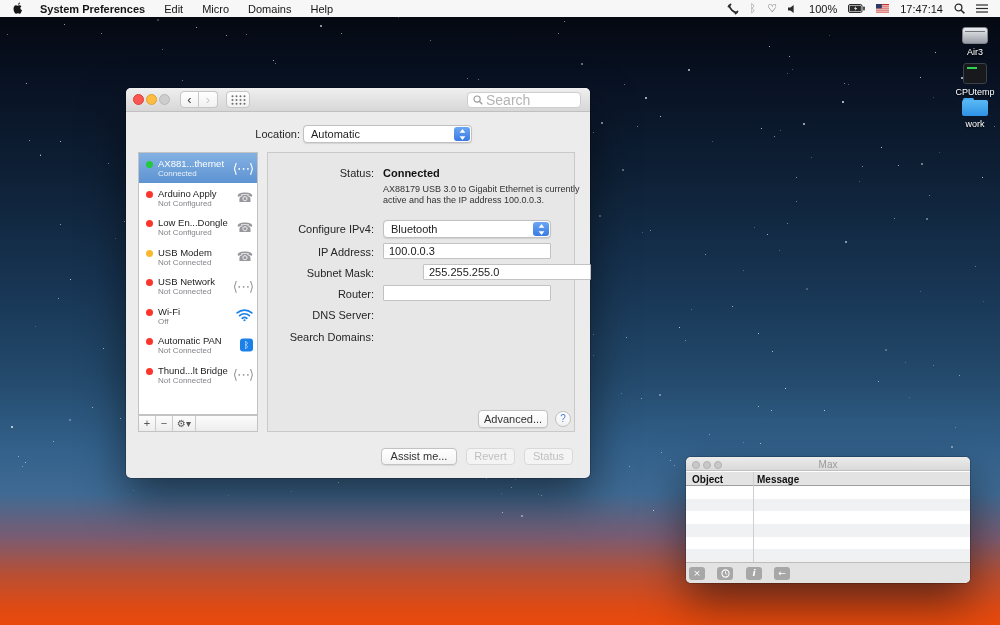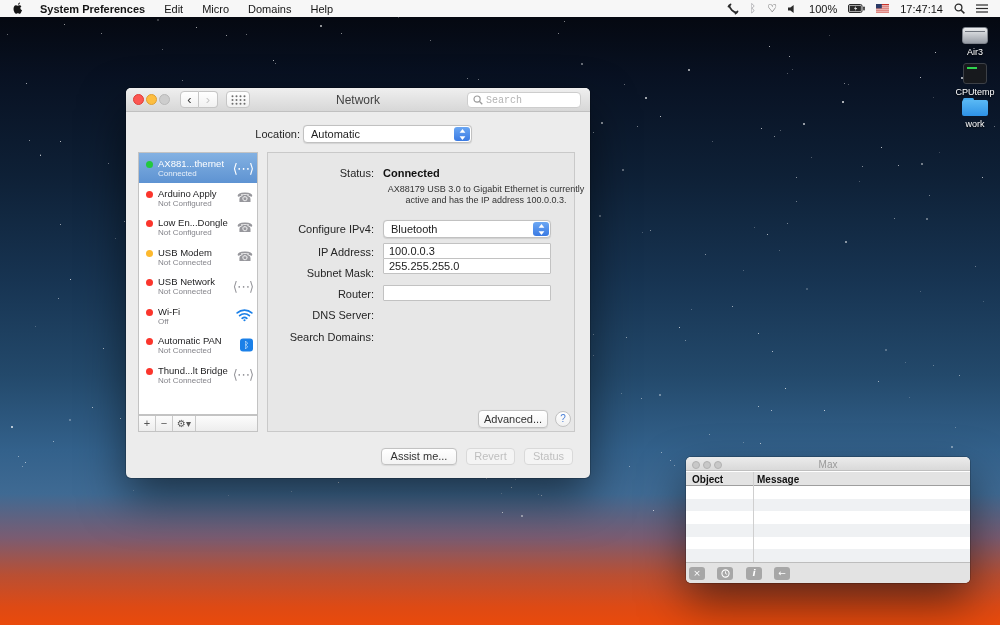--- a/index.html
+++ b/index.html
@@ -31,21 +31,21 @@
   #net-title .t{position:absolute;top:5px;left:0;right:0;text-align:center;font-size:12px;color:#424242;}
   .navgrp{position:absolute;left:54px;top:3px;height:17px;display:flex;}
   .navbtn{width:19px;height:17px;background:linear-gradient(#fff,#f1f1f1);border:1px solid #c6c6c6;box-sizing:border-box;
     text-align:center;line-height:15px;font-size:13px;color:#3c3c3c;}
   .navbtn.back{border-radius:4px 0 0 4px;}
   .navbtn.fwd{border-radius:0 4px 4px 0;border-left:none;color:#c8c8c8;}
   .showall{position:absolute;left:100px;top:3px;width:24px;height:17px;background:linear-gradient(#fff,#f1f1f1);
     border:1px solid #c6c6c6;border-radius:4px;box-sizing:border-box;display:flex;align-items:center;justify-content:center;}
   .searchfield{position:absolute;right:9px;top:4px;width:114px;height:16px;background:#fff;border:1px solid #cdcdcd;
     border-radius:4px;box-sizing:border-box;display:flex;align-items:center;padding-left:5px;gap:3px;}
-  .searchfield .ph{font-size:10px;color:#b3b3b3;font-family:Liberation Mono, monospace;}
+  .searchfield .ph{font-size:14px;color:#b3b3b3;}
 
   .loc-label{position:absolute;top:40px;right:290px;font-size:11px;color:#262626;white-space:nowrap;}
   .dropdown{position:absolute;background:#fff;border:1px solid #c1c1c1;border-radius:4px;box-sizing:border-box;
     font-size:11px;color:#1e1e1e;box-shadow:0 .5px 1px rgba(0,0,0,.1);}
   .dropdown .val{position:absolute;left:7px;top:50%;transform:translateY(-50%);white-space:nowrap;}
   .stepper{position:absolute;right:1px;top:1px;bottom:1px;width:16px;border-radius:3px;
     background:linear-gradient(#6ba7f3,#3a7ae3);display:flex;align-items:center;justify-content:center;}
   #loc-dd{left:177px;top:37px;width:169px;height:18px;}
 
   #sidebar{position:absolute;left:12px;top:64px;width:120px;height:263px;background:#fff;border:1px solid #c3c3c3;box-sizing:border-box;overflow:hidden;}
@@ -65,21 +65,21 @@
     font-family:"DejaVu Sans",sans-serif;font-size:9px;line-height:13px;text-align:center;}
   #sb-footer{position:absolute;left:12px;top:327px;width:120px;height:17px;background:linear-gradient(#fcfcfc,#ededed);
     border:1px solid #c3c3c3;box-sizing:border-box;display:flex;}
   .sbf-btn{width:17px;height:100%;border-right:1px solid #c9c9c9;box-sizing:border-box;text-align:center;
     font-size:11px;line-height:15px;color:#555;}
   .sbf-btn.gear{width:23px;font-family:"DejaVu Sans",sans-serif;font-size:10px;}
 
   #panel{position:absolute;left:141px;top:64px;width:308px;height:280px;background:#e7e7e7;border:1px solid #c9c9c9;box-sizing:border-box;}
   .flabel{position:absolute;right:200px;font-size:11px;color:#262626;white-space:nowrap;}
   .fvalue-b{position:absolute;left:115px;font-size:11px;font-weight:bold;color:#111;}
-  .fdesc{position:absolute;left:115px;width:206px;font-size:9px;line-height:10.5px;color:#333;text-align:center;}
+  .fdesc{position:absolute;left:115px;width:206px;font-size:9px;line-height:10.5px;color:#333;}
   .tfield{position:absolute;left:115px;width:168px;height:16px;background:#fff;border:1px solid #c2c2c2;box-sizing:border-box;
     border-radius:1px;font-size:11px;color:#222;line-height:14px;padding-left:5px;}
   .btn{position:absolute;background:linear-gradient(#fff,#f3f3f3);border:1px solid #c2c2c2;border-radius:4px;
     box-sizing:border-box;font-size:11px;color:#333;text-align:center;box-shadow:0 .5px 1px rgba(0,0,0,.08);}
   .btn.disabled{background:#f4f4f4;color:#bfbfbf;border-color:#d9d9d9;box-shadow:none;}
   #adv-btn{left:210px;top:257px;width:70px;height:18px;line-height:16px;}
   #help-btn{position:absolute;left:287px;top:258px;width:16px;height:16px;border-radius:50%;background:linear-gradient(#fff,#f1f1f1);
     border:1px solid #c2c2c2;box-sizing:border-box;text-align:center;font-size:10px;line-height:14px;color:#4a7fd6;}
   #assist-btn{left:255px;top:360px;width:76px;height:17px;line-height:15px;}
   #revert-btn{left:340px;top:360px;width:49px;height:17px;line-height:15px;}
@@ -474,21 +474,20 @@
               <circle cx="5.5" cy="5" r="1"></circle>
               <circle cx="9.5" cy="5" r="1"></circle>
               <circle cx="13.5" cy="5" r="1"></circle>
               <circle cx="1.5" cy="8.8" r="1"></circle>
               <circle cx="5.5" cy="8.8" r="1"></circle>
               <circle cx="9.5" cy="8.8" r="1"></circle>
               <circle cx="13.5" cy="8.8" r="1"></circle>
             </g>
           </svg>
       </span>
-      <span class="t">Network</span>
       <span class="searchfield">
         <svg width="10" height="10" viewBox="0 0 11 11">
             <circle cx="4.5" cy="4.5" r="3.4" fill="none" stroke="#9a9a9a" stroke-width="1.3"></circle>
             <path d="M7.2 7.2l3 3" stroke="#9a9a9a" stroke-width="1.4"></path>
           </svg>
         <span class="ph">Search</span>
       </span>
     </div>
 
     <span class="loc-label">Location:</span>
@@ -606,21 +605,21 @@
             <span class="stepper">
               <svg width="7" height="11" viewBox="0 0 7 11">
                 <path d="M3.5 0L6.4 3.7H.6z" fill="#fff"></path>
                 <path d="M3.5 11L.6 7.3h5.8z" fill="#fff"></path>
               </svg>
             </span>
           </span>
           <span class="flabel" style="top: 93px;">IP Address:</span>
           <div class="tfield" style="top: 90px;">100.0.0.3</div>
           <span class="flabel" style="top: 114px;">Subnet Mask:</span>
-          <div class="tfield" style="top: 105px;">255.255.255.0</div>
+          <div class="tfield" style="top: 111px; margin-left: 40px;">255.255.255.0</div>
           <span class="flabel" style="top: 135px;">Router:</span>
           <div class="tfield" style="top: 132px;"></div>
           <span class="flabel" style="top: 156px;">DNS Server:</span>
           <span class="flabel" style="top: 178px;">Search Domains:</span>
         </div>
       <span class="btn" id="adv-btn">Advanced...</span>
       <span id="help-btn">?</span>
     </div>
 
     <span class="btn" id="assist-btn">Assist me...</span>

